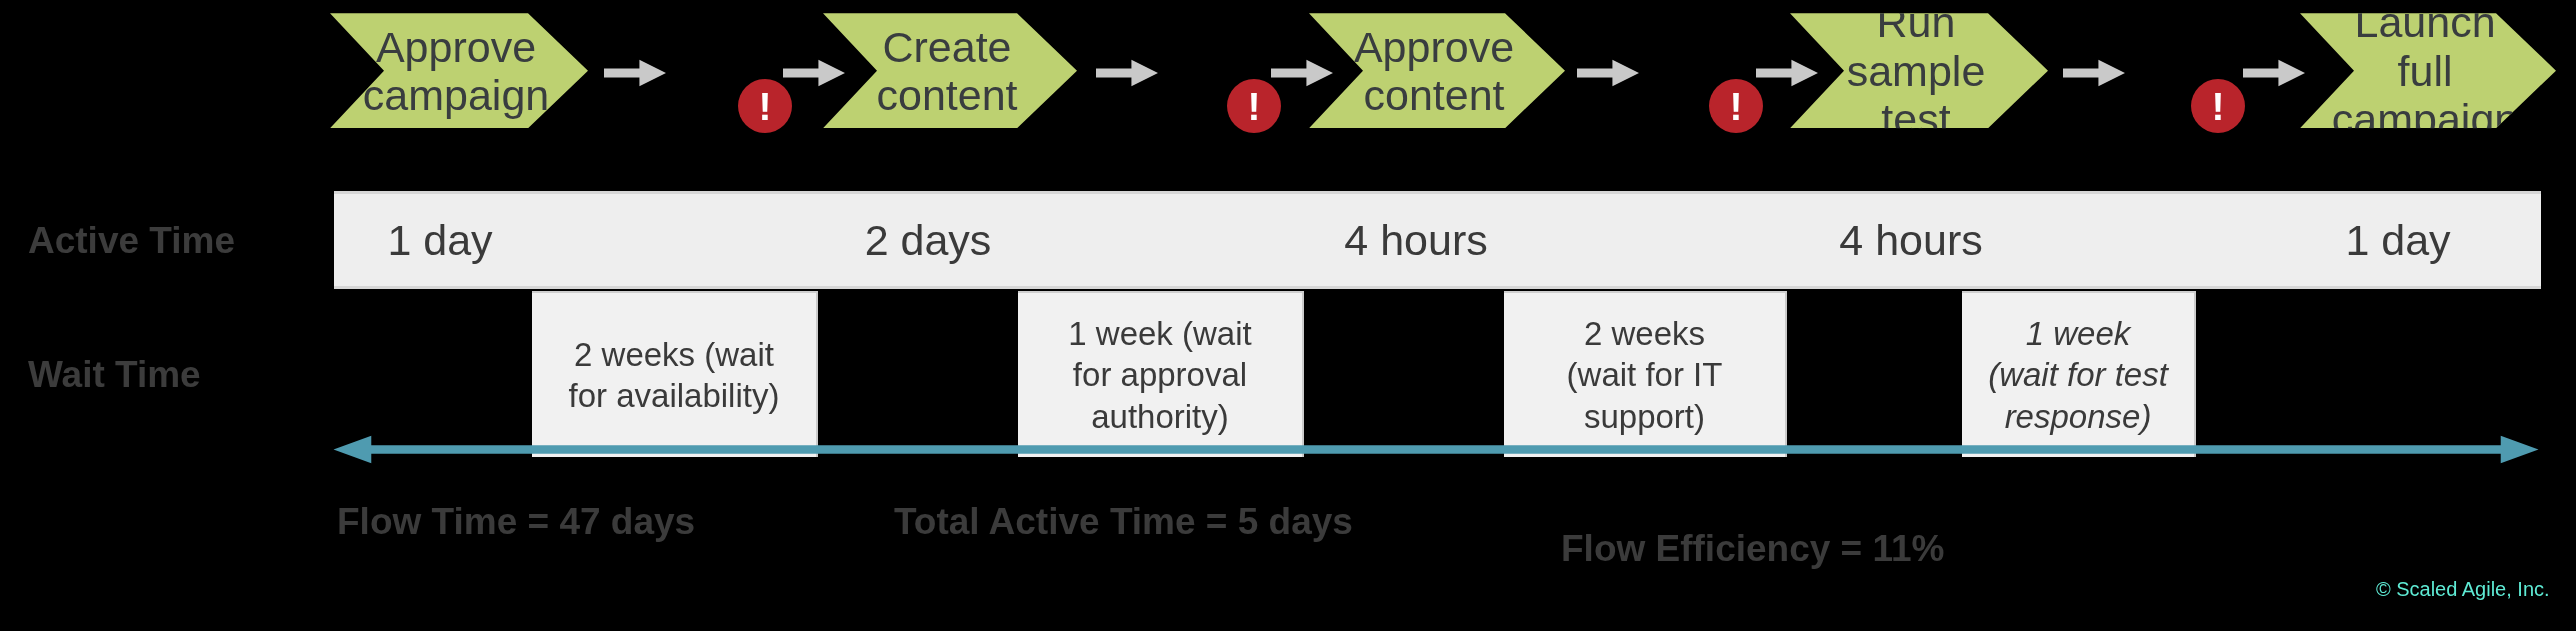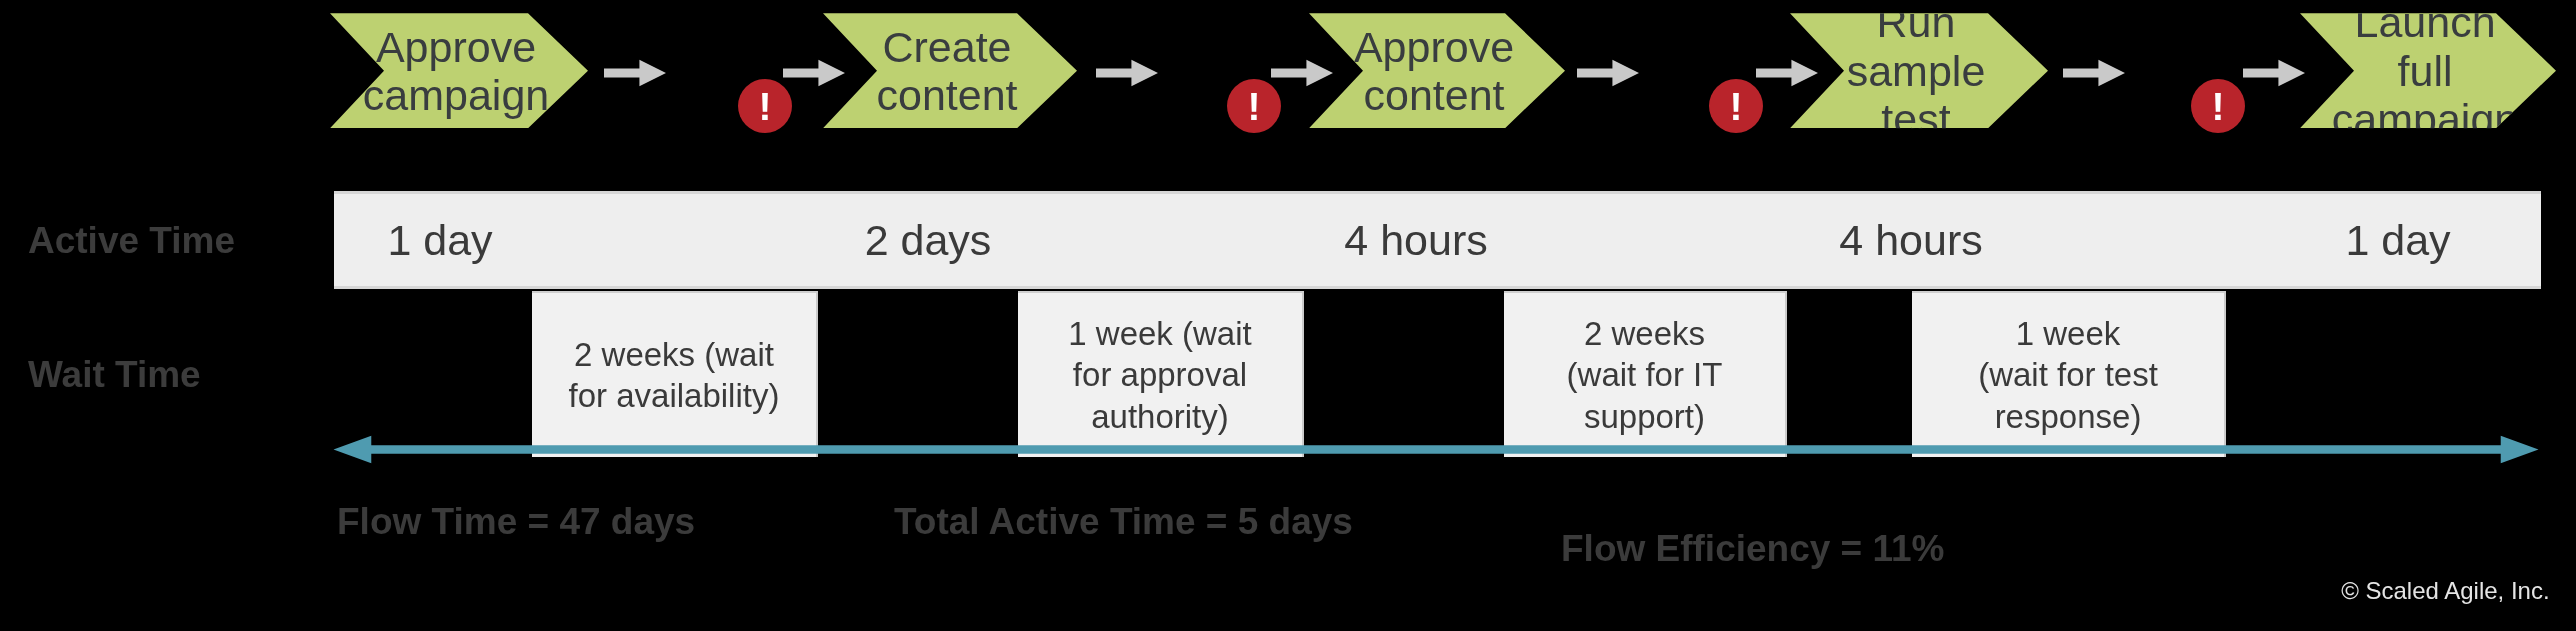--- a/index.html
+++ b/index.html
@@ -139,22 +139,22 @@
   }
   .metric.flow-time  { left: 337px; }
   .metric.active-sum { left: 894px; }
   .metric.efficiency { left: 1561px; margin-top: 27px; }
 
   
   .copyright {
     position: absolute;
     right: 26.4px;
     top: 579px;
-    color: #e5e5e5;
-    font-size: 24px;
+    color: #5eead4;
+    font-size: 20px;
     line-height: 1;
   }
 </style>
 </head>
 <body>
 
 <div class="canvas">
 
   <div class="chevron" style="left:330px; width:258px;">Approve
 campaign</div>
@@ -226,21 +226,21 @@
   </div>
 
   <div class="wait-box" style="left:532px;  width:286px;">2 weeks (wait
 for availability)</div>
   <div class="wait-box" style="left:1018px; width:286px;">1 week (wait
 for approval
 authority)</div>
   <div class="wait-box" style="left:1504px; width:283px;">2 weeks
 (wait for IT
 support)</div>
-  <div class="wait-box" style="left:1912px; width:314px;">1 week
+  <div class="wait-box" style="left:1962px; width:234px;font-style:italic;">1 week
 (wait for test
 response)</div>
 
   <div class="timeline">
     <svg viewBox="0 0 3512 50" preserveAspectRatio="none">
       <path d="M64 18 H3448 V3 L3508 25 L3448 47 V32 H64 V47 L4 25 L64 3 Z" fill="#4f9bb0"></path>
     </svg>
   </div>
 
   <div class="metric flow-time">Flow Time = 47 days</div>

